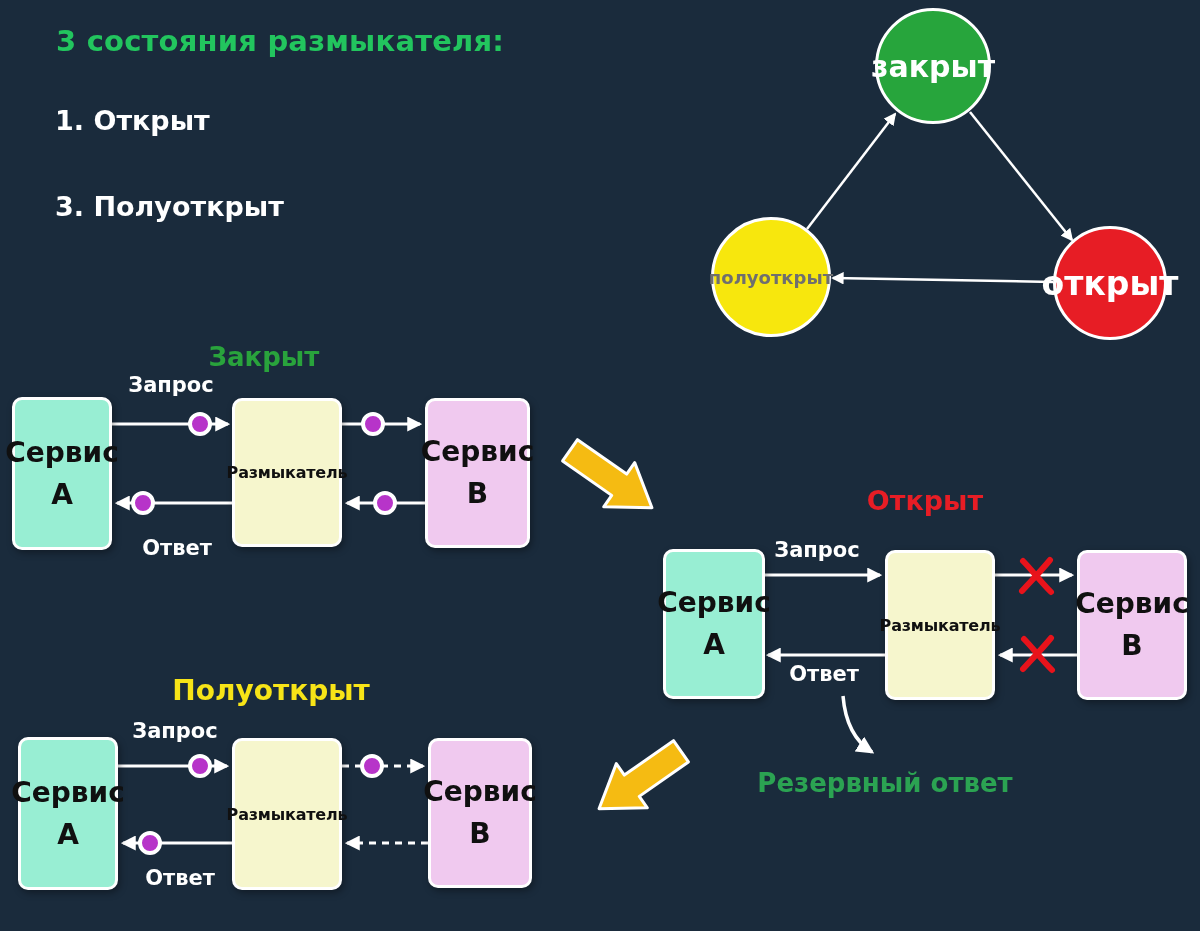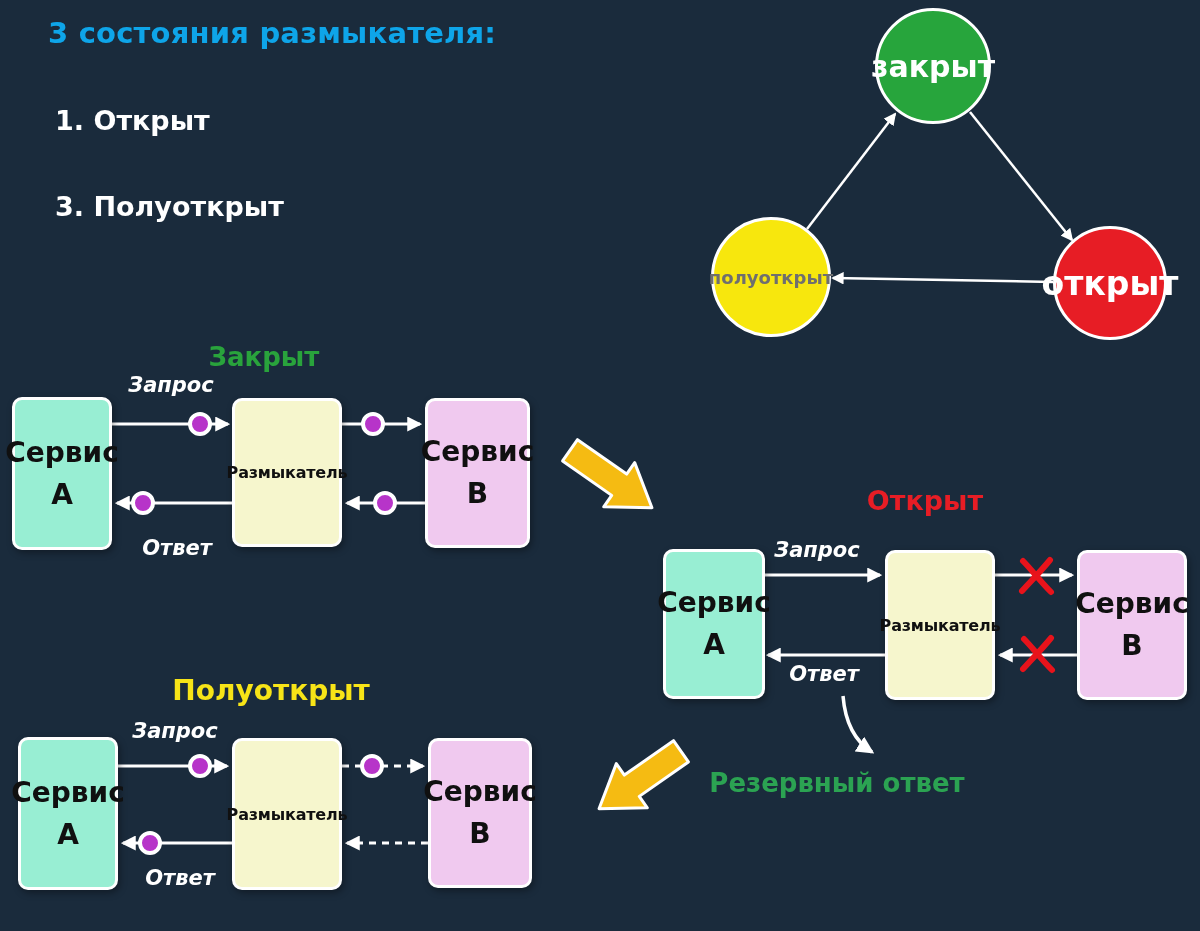--- a/index.html
+++ b/index.html
@@ -3,22 +3,22 @@
 <meta charset="utf-8">
 <style>
   html,body{margin:0;padding:0;background:#10161d;}
   .canvas{
     position:relative;width:1200px;height:931px;overflow:hidden;
     background:var(--background,#1a2b3c);
     font-family:"DejaVu Sans","Liberation Sans",sans-serif;
   }
   .svg-layer{position:absolute;left:0;top:0;width:1200px;height:931px;}
   .page-title{
-    position:absolute;left:48px;top:16px;margin:0;
-    color:#0ea5e9;font-size:29px;font-weight:bold;letter-spacing:.2px;
+    position:absolute;left:48px;top:16px;margin:8px;
+    color:#22c55e;font-size:29px;font-weight:bold;letter-spacing:.2px;
   }
   .list-item{
     position:absolute;left:55px;color:#fff;font-size:27px;font-weight:bold;text-align:center;
   }
   .circle{
     position:absolute;border-radius:50%;border:3px solid #fff;box-sizing:border-box;
     display:flex;align-items:center;justify-content:center;font-weight:bold;
   }
   .circle-closed{background:var(--closed-state);color:#fff;font-size:30px;}
   .circle-half{background:var(--half-open-state);color:var(--half-open-label-text,#6f6f6f);font-size:18px;}
@@ -29,21 +29,21 @@
     color:#101010;font-weight:bold;text-align:center;
     box-shadow:2px 3px 7px rgba(0,0,0,.35);
   }
   .teal{background:var(--service-a-fill);}
   .pink{background:var(--service-b-fill);}
   .cream{background:var(--breaker-fill);text-align:right;}
   .svc{font-size:28px;line-height:1.5;}
   .brk{font-size:16px;white-space:nowrap;letter-spacing:-.2px;}
   .flow-label{
     position:absolute;color:#fff;font-weight:bold;font-size:21px;
-    transform:translateX(-50%);white-space:nowrap;font-style:italic;
+    transform:translateX(-50%);white-space:nowrap;
   }
   .sec-title{
     position:absolute;font-weight:bold;transform:translateX(-50%);white-space:nowrap;
   }
   .t-closed{color:var(--closed-title);font-size:26px;}
   .t-open{color:var(--open-title);font-size:27px;}
   .t-half{color:var(--half-open-title);font-size:28px;}
   .t-fallback{color:var(--fallback-text);font-size:26px;}
 </style>
 </head>
@@ -148,21 +148,21 @@
     <span>Сервис</span>
     <span>А</span>
   </div>
   <div class="box cream brk" style="left:885px;top:550px;width:110px;height:150px">
     <span>Размыкатель</span>
   </div>
   <div class="box pink svc" style="left:1077px;top:550px;width:110px;height:150px">
     <span>Сервис</span>
     <span>В</span>
   </div>
-  <div class="sec-title t-fallback" style="left:837px;top:768px">Резервный ответ</div>
+  <div class="sec-title t-fallback" style="left:885px;top:768px">Резервный ответ</div>
 
   <div class="sec-title t-half" style="left:271px;top:674px">Полуоткрыт</div>
   <div class="flow-label" style="left:175px;top:719px">Запрос</div>
   <div class="flow-label" style="left:180px;top:866px">Ответ</div>
   <div class="box teal svc" style="left:18px;top:737px;width:100px;height:153px">
     <span>Сервис</span>
     <span>А</span>
   </div>
   <div class="box cream brk" style="left:232px;top:738px;width:110px;height:152px">
     <span>Размыкатель</span>

